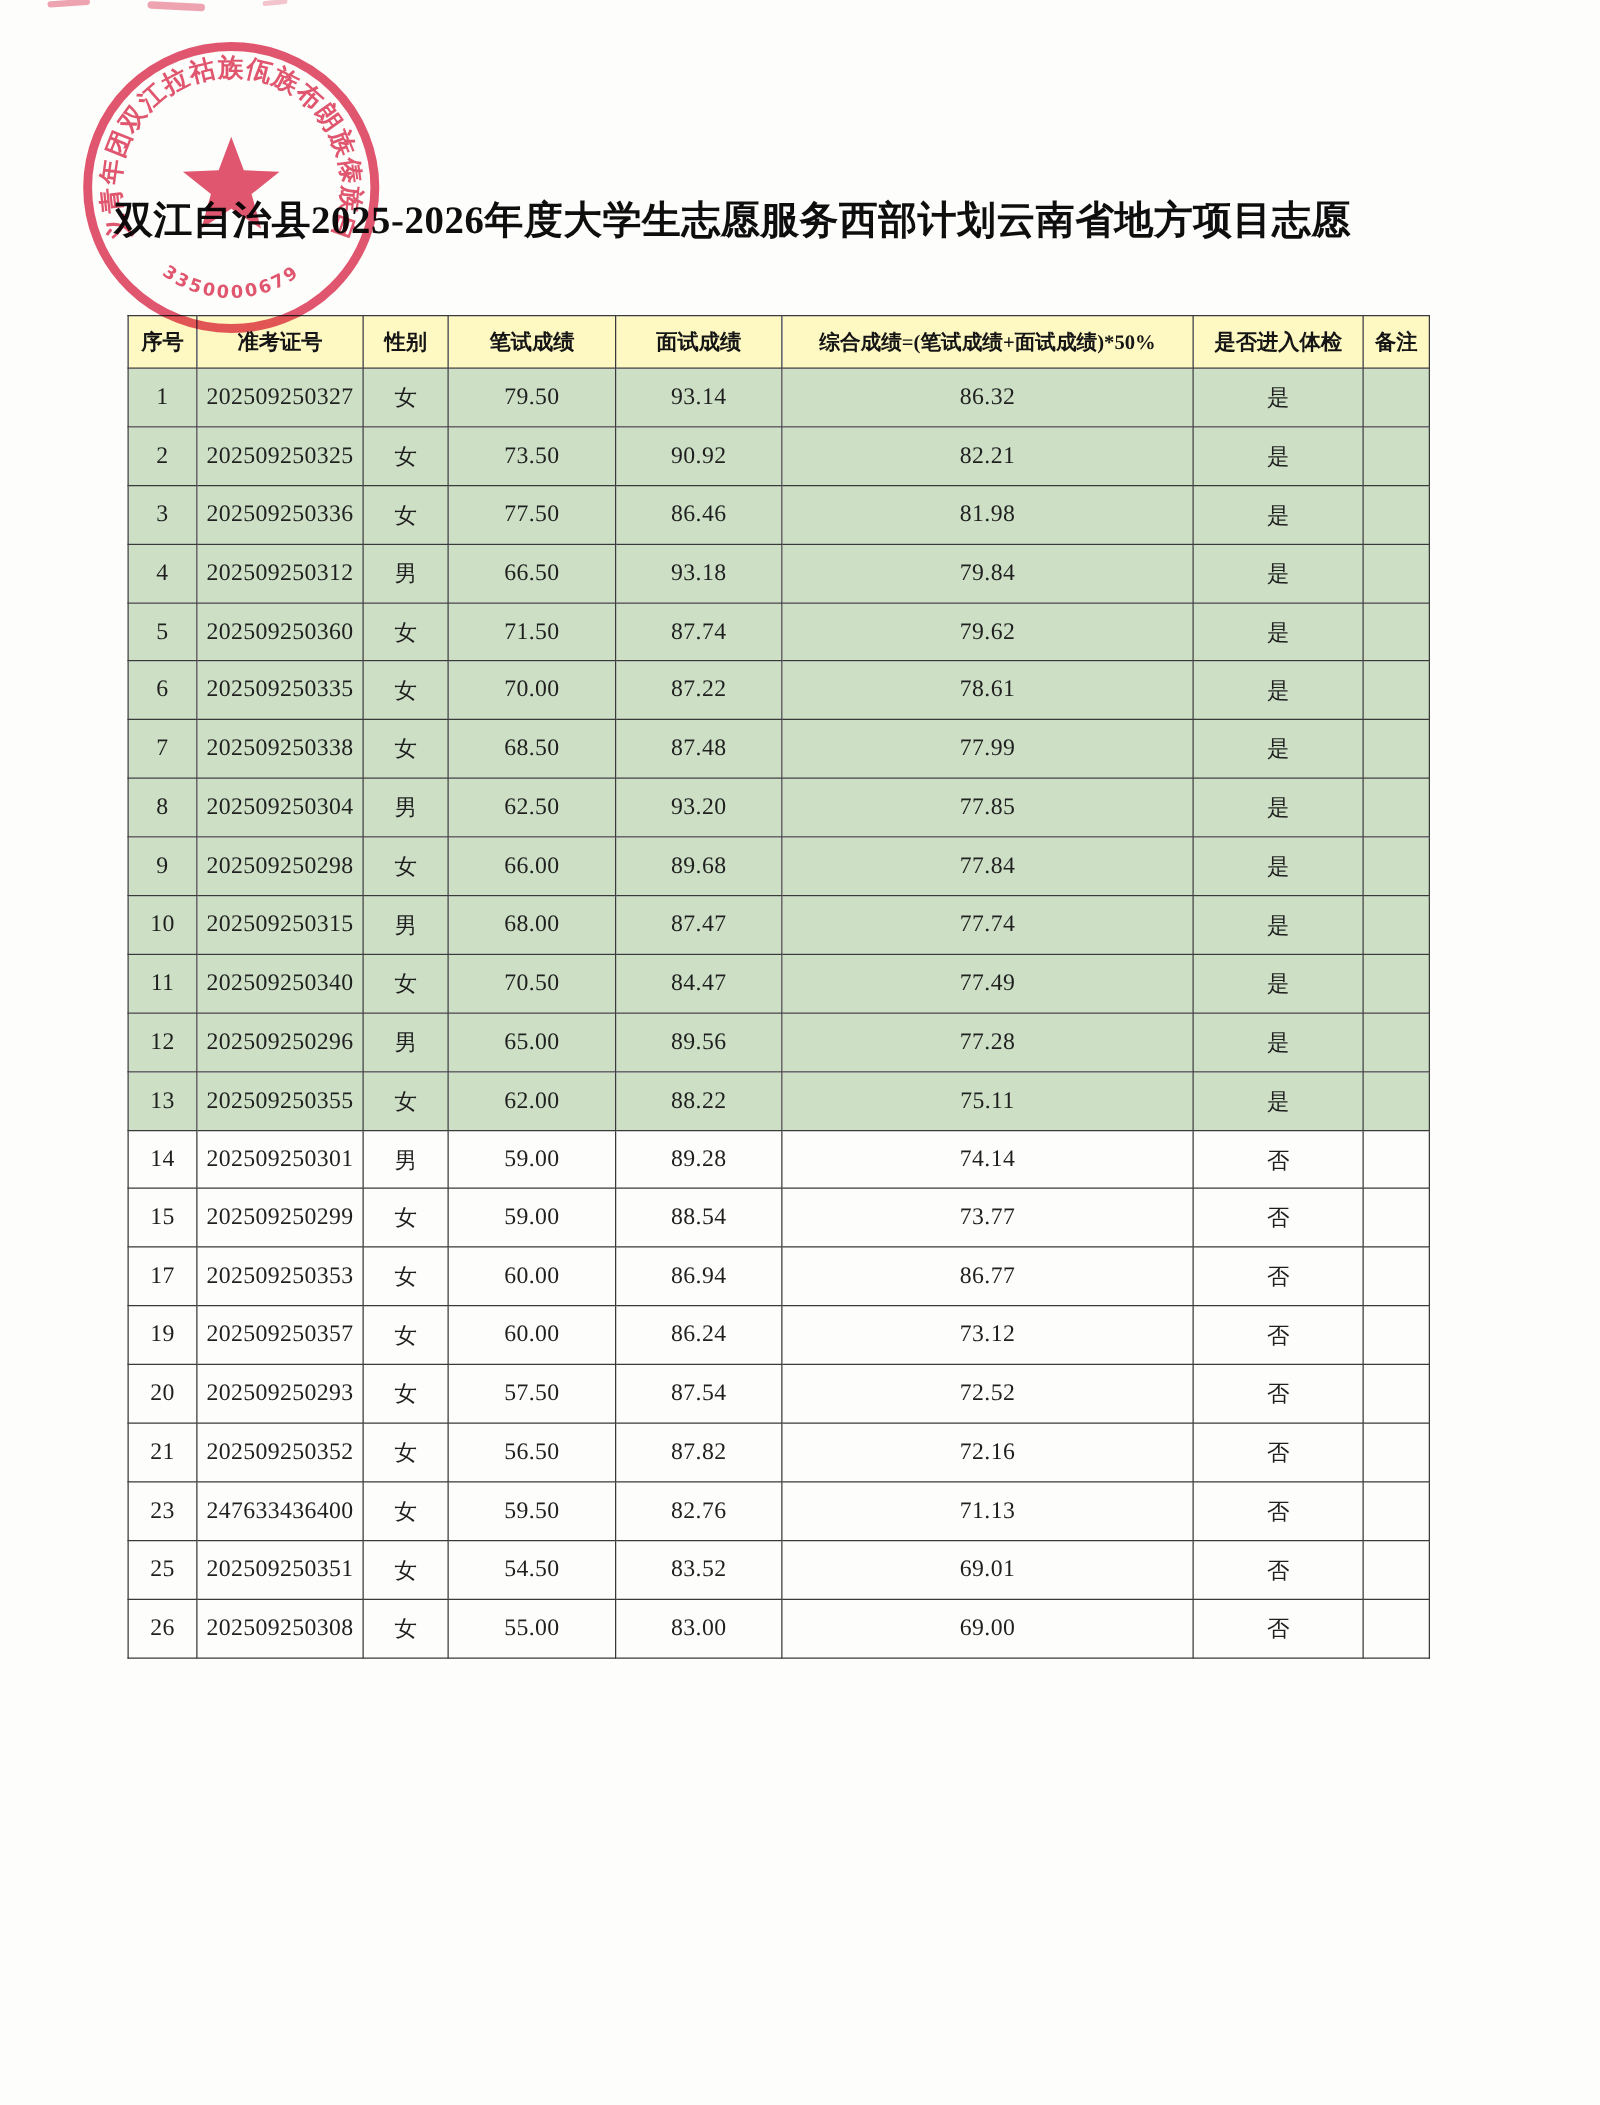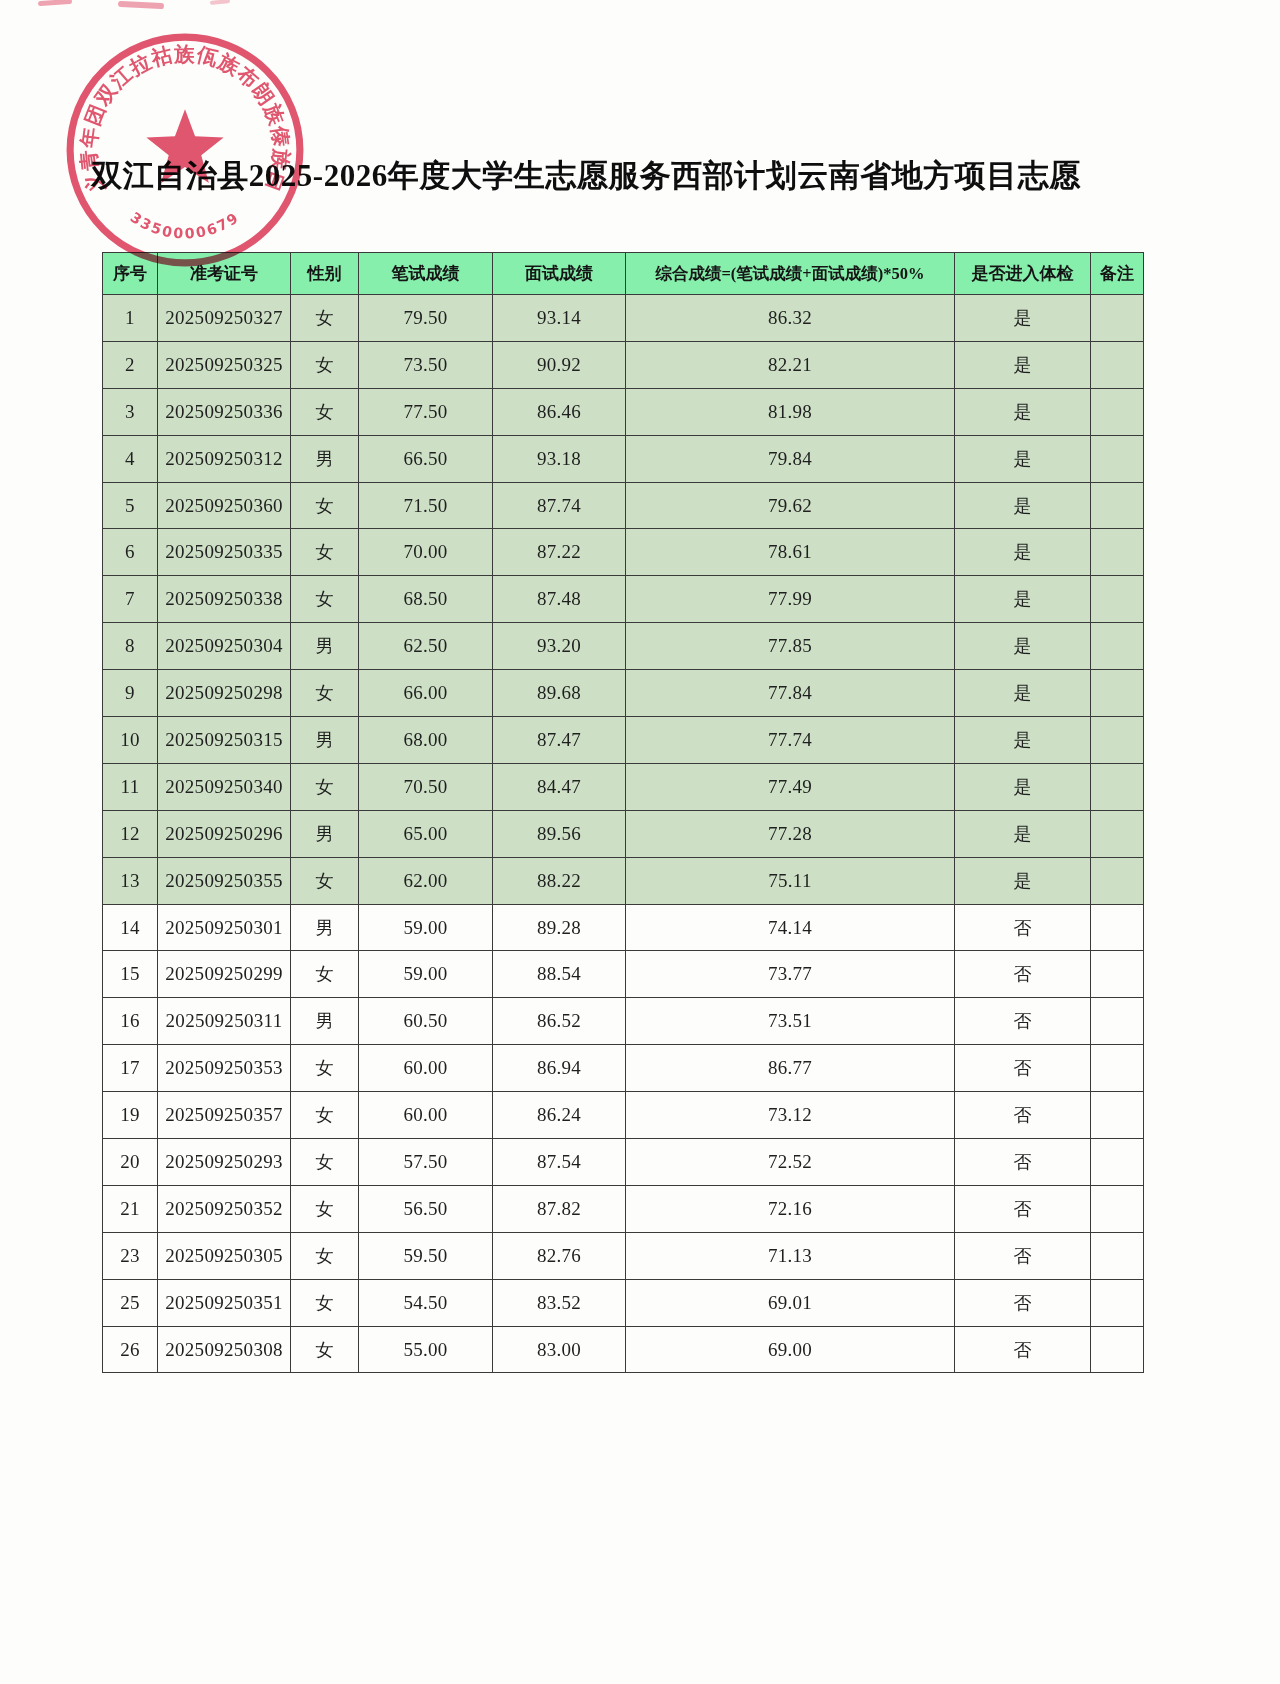--- a/index.html
+++ b/index.html
@@ -44,21 +44,21 @@
     border-collapse:collapse;table-layout:fixed;
     z-index:1;
   }
   .score-table th,.score-table td{
     border:1.7px solid #3a3a3a;
     text-align:center;vertical-align:middle;
     padding:0;overflow:hidden;white-space:nowrap;
   }
   .score-table thead th{
     height:41px;font-size:17px;font-weight:bold;color:#151515;
-    background:#86efac;
+    background:#fef9c3;
   }
   .score-table tbody td{
     height:45.9px;font-size:18px;color:#1f1f1f;background:#fdfdfc;
   }
   .score-table tbody td.num{font-size:19px;letter-spacing:0.3px;}
   .score-table tbody tr.hl td{background:#cde0c6;}
 </style>
 </head>
 <body>
 
@@ -255,30 +255,20 @@
         <td class="num">15</td>
         <td class="num">202509250299</td>
         <td>女</td>
         <td class="num">59.00</td>
         <td class="num">88.54</td>
         <td class="num">73.77</td>
         <td>否</td>
         <td></td>
       </tr>
       <tr>
-        <td class="num">16</td>
-        <td class="num">202509250311</td>
-        <td>男</td>
-        <td class="num">60.50</td>
-        <td class="num">86.52</td>
-        <td class="num">73.51</td>
-        <td>否</td>
-        <td></td>
-      </tr>
-      <tr>
         <td class="num">17</td>
         <td class="num">202509250353</td>
         <td>女</td>
         <td class="num">60.00</td>
         <td class="num">86.94</td>
         <td class="num">86.77</td>
         <td>否</td>
         <td></td>
       </tr>
       <tr>
@@ -306,21 +296,21 @@
         <td class="num">202509250352</td>
         <td>女</td>
         <td class="num">56.50</td>
         <td class="num">87.82</td>
         <td class="num">72.16</td>
         <td>否</td>
         <td></td>
       </tr>
       <tr>
         <td class="num">23</td>
-        <td class="num">202509250305</td>
+        <td class="num">247633436400</td>
         <td>女</td>
         <td class="num">59.50</td>
         <td class="num">82.76</td>
         <td class="num">71.13</td>
         <td>否</td>
         <td></td>
       </tr>
       <tr>
         <td class="num">25</td>
         <td class="num">202509250351</td>

